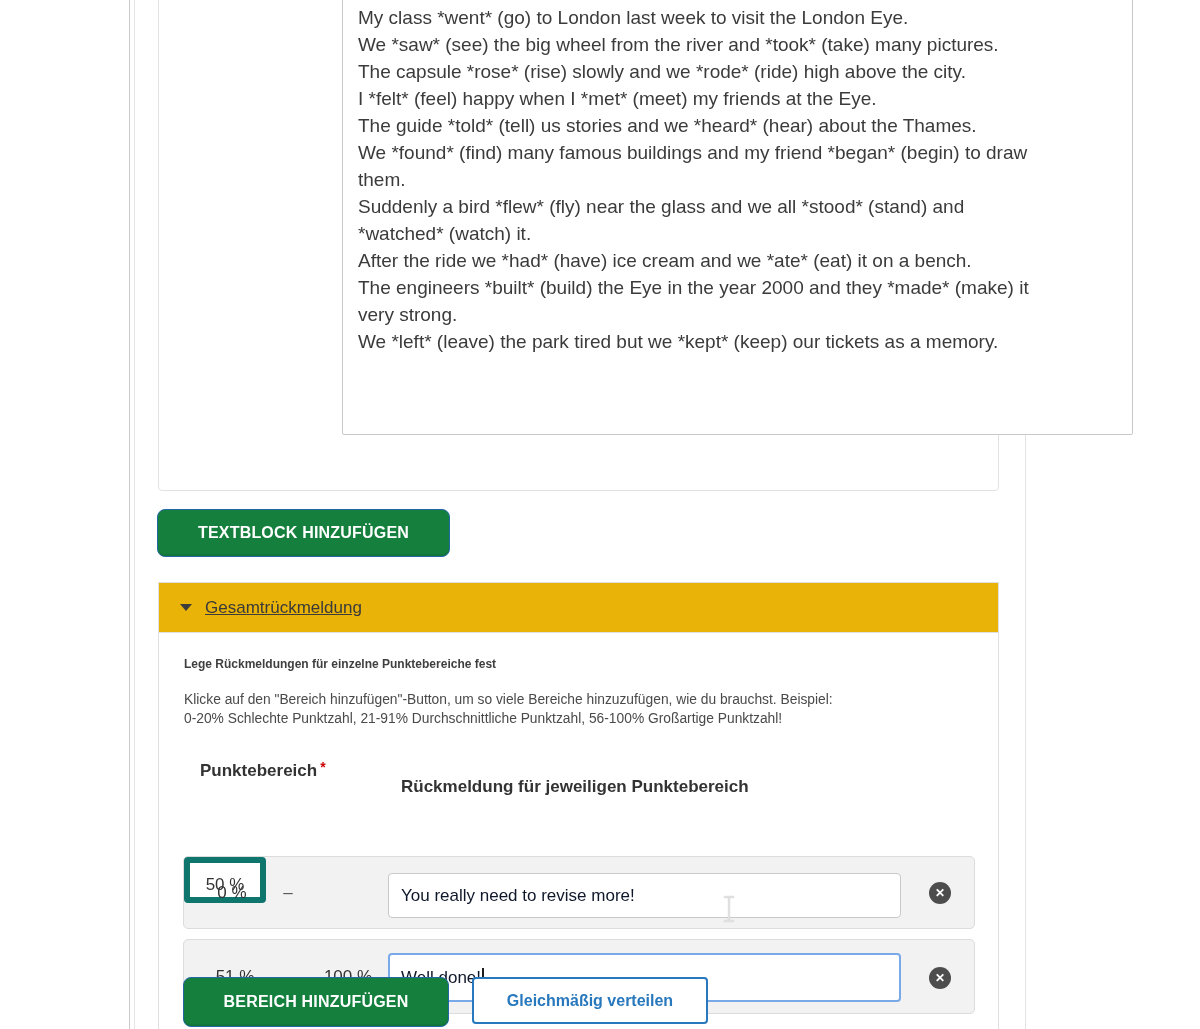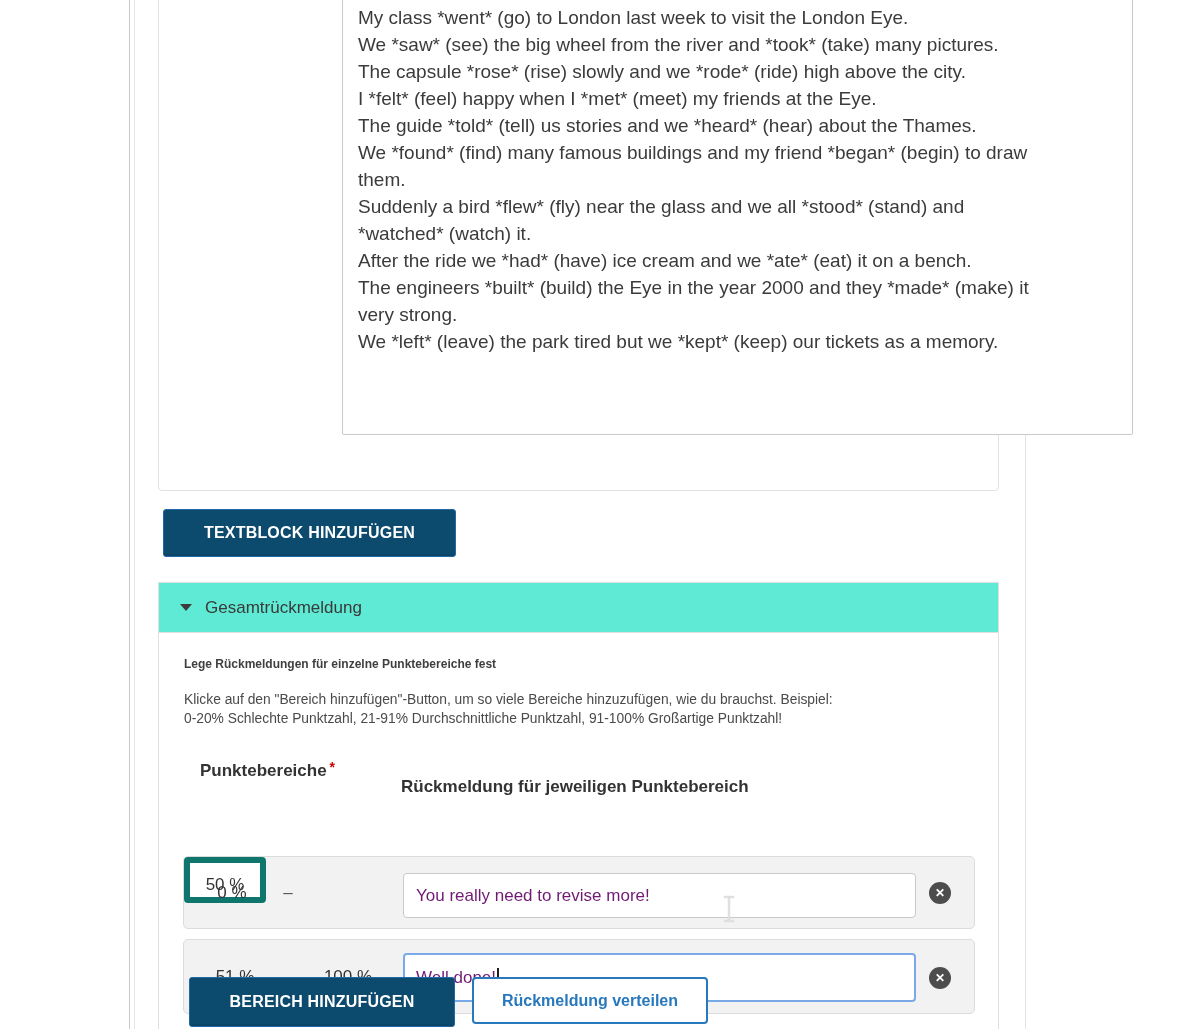--- a/index.html
+++ b/index.html
@@ -28,47 +28,46 @@
     left:183px;top:3px;width:791px;height:461px;
     border:1px solid #c9c9c9;border-radius:2px;background:#fff;
     box-sizing:border-box;
     padding:29px 16px 10px 15px;
     font-size:19px;line-height:27px;color:#3b3b3b;
     white-space:pre-wrap;overflow:hidden;
   }
 
   
   .btn-blue{
-    background:#0c4a6e;border:1px solid #2368a6;border-radius:3px;
+    background:#15803d;border:1px solid #2368a6;border-radius:8px;
     color:#ffffff;font-weight:bold;font-size:16px;letter-spacing:.2px;
     display:flex;align-items:center;justify-content:center;
     box-sizing:border-box;cursor:pointer;
     box-shadow:inset 0 -2px 0 rgba(0,0,0,.08);
-    margin-left:6px;
   }
   .btn-textblock{left:157px;top:509px;width:293px;height:48px;}
   .btn-range{left:183px;top:977px;width:266px;height:50px;}
   .btn-outline{
     left:472px;top:977px;width:236px;height:47px;
     background:#ffffff;border:2px solid #2878bd;border-radius:4px;
     color:#2878bd;font-weight:bold;font-size:16px;
     display:flex;align-items:center;justify-content:center;
     box-sizing:border-box;cursor:pointer;
   }
 
   
   .feedback-panel{
     left:158px;top:582px;width:841px;height:478px;
     border:1px solid #e0e0e0;background:#fff;box-sizing:border-box;
   }
   .panel-header{
-    position:relative;height:50px;background:#5eead4;
+    position:relative;height:50px;background:#eab308;
     border-bottom:1px solid #e0e0e0;
     display:flex;align-items:center;gap:13px;
-    padding-left:21px;box-sizing:border-box;cursor:pointer;
+    padding-left:21px;box-sizing:border-box;cursor:pointer;text-decoration:underline;
   }
   .tri{width:0;height:0;border-left:6px solid transparent;border-right:6px solid transparent;border-top:7px solid #3c3c3c;}
   .panel-title{font-size:17px;color:#3a3a3a;}
   .panel-content{position:relative;}
 
   .fb-heading{left:25px;top:24px;font-size:12px;font-weight:600;color:#3f3f3f;}
   .fb-desc{left:25px;top:57px;font-size:13.8px;line-height:19px;color:#4a4a4a;width:800px;}
 
   .col-label{font-size:17px;font-weight:bold;color:#333;}
   .col-range{left:41px;top:126px;}
@@ -84,24 +83,24 @@
   .row-2{top:306px;height:75px;}
   .cell{position:absolute;font-size:17px;color:#333;text-align:center;}
   .from-1{left:18px;width:60px;line-height:71px;}
   .dash-1{left:94px;width:20px;line-height:71px;color:#555;}
   .to-box{
     left:123px;top:13px;width:82px;height:46px;
     background:#fff;border:6px solid #0f766e;border-radius:4px;
     box-sizing:border-box;text-align:center;line-height:44px;font-size:17px;color:#333;
   }
   .fb-input{
-    position:absolute;left:219px;
+    position:absolute;left:204px;
     background:#fff;border:1px solid #c9c9c9;border-radius:4px;
     box-sizing:border-box;width:513px;
-    font-size:17px;color:#701a75;display:flex;align-items:center;
+    font-size:17px;color:#0f172a;display:flex;align-items:center;
     padding-left:12px;white-space:nowrap;overflow:hidden;
   }
   .input-1{top:16px;height:45px;}
   .from-2{left:18px;width:66px;line-height:73px;}
   .dash-2{left:94px;width:20px;line-height:73px;color:#555;}
   .to-2{left:132px;width:64px;line-height:73px;}
   .input-2{top:13px;height:49px;border:2px solid #79a9e6;padding-left:11px;}
   .caret{display:inline-block;width:2px;height:20px;background:#1d1d1d;margin-left:1px;}
 
   .close-btn{
@@ -148,25 +147,25 @@
   <div class="panel-header">
     <span class="tri"></span>
     <span class="panel-title">Gesamtrückmeldung</span>
   </div>
   <div class="panel-content">
 
     <div class="abs fb-heading">Lege Rückmeldungen für einzelne Punktebereiche fest</div>
 
     <div class="abs fb-desc">
       <span style="display:block;">Klicke auf den "Bereich hinzufügen"-Button, um so viele Bereiche hinzuzufügen, wie du brauchst. Beispiel:</span>
-      <span style="display:block;">0-20% Schlechte Punktzahl, 21-91% Durchschnittliche Punktzahl, 91-100% Großartige Punktzahl!</span>
+      <span style="display:block;">0-20% Schlechte Punktzahl, 21-91% Durchschnittliche Punktzahl, 56-100% Großartige Punktzahl!</span>
     </div>
 
     <div class="abs col-label col-range">
-      <span>Punktebereiche</span><span class="req">*</span>
+      <span>Punktebereich</span><span class="req">*</span>
     </div>
     <div class="abs col-label col-fb">Rückmeldung für jeweiligen Punktebereich</div>
 
     <div class="range-row row-1">
       <span class="cell from-1">0 %</span>
       <span class="cell dash-1">–</span>
       <div class="to-box">50 %</div>
       <div class="fb-input input-1">You really need to revise more!</div>
       <div class="close-btn close-1">✕</div>
     </div>
@@ -179,19 +178,19 @@
         <span>Well done!</span>
           <span class="caret"></span>
       </div>
       <div class="close-btn close-2">✕</div>
     </div>
 
   </div>
 </div>
 
 <button class="abs btn-blue btn-range">BEREICH HINZUFÜGEN</button>
-<button class="abs btn-outline">Rückmeldung verteilen</button>
+<button class="abs btn-outline">Gleichmäßig verteilen</button>
 
 <div class="abs ibeam">
   <div class="top"></div>
     <div class="stem"></div>
     <div class="bot"></div>
 </div>
 
 </body></html>

